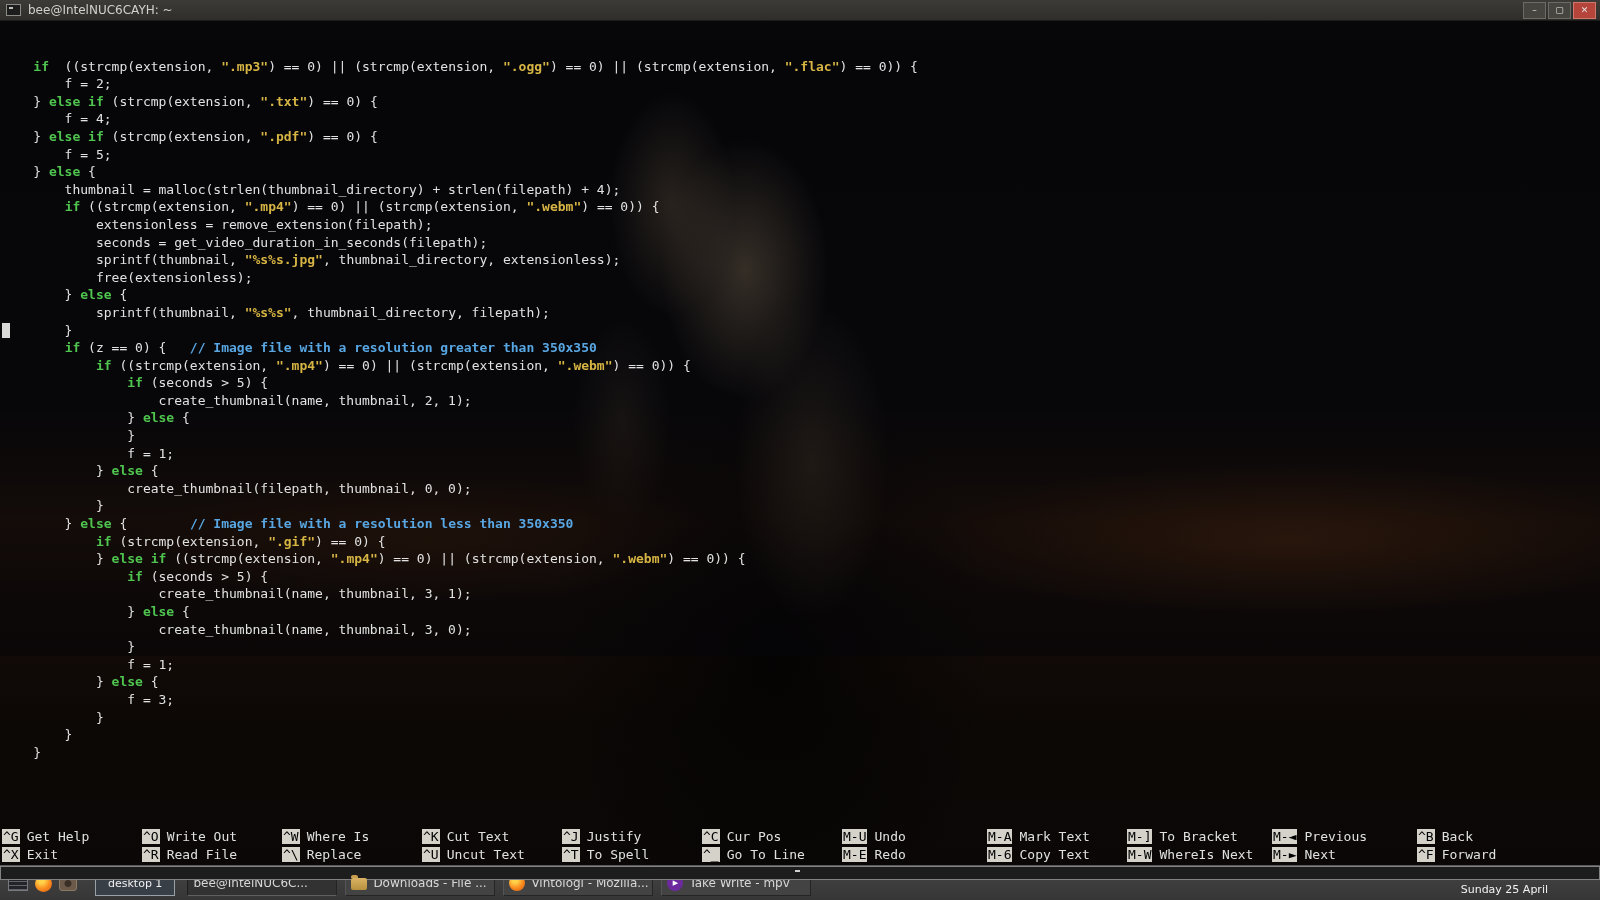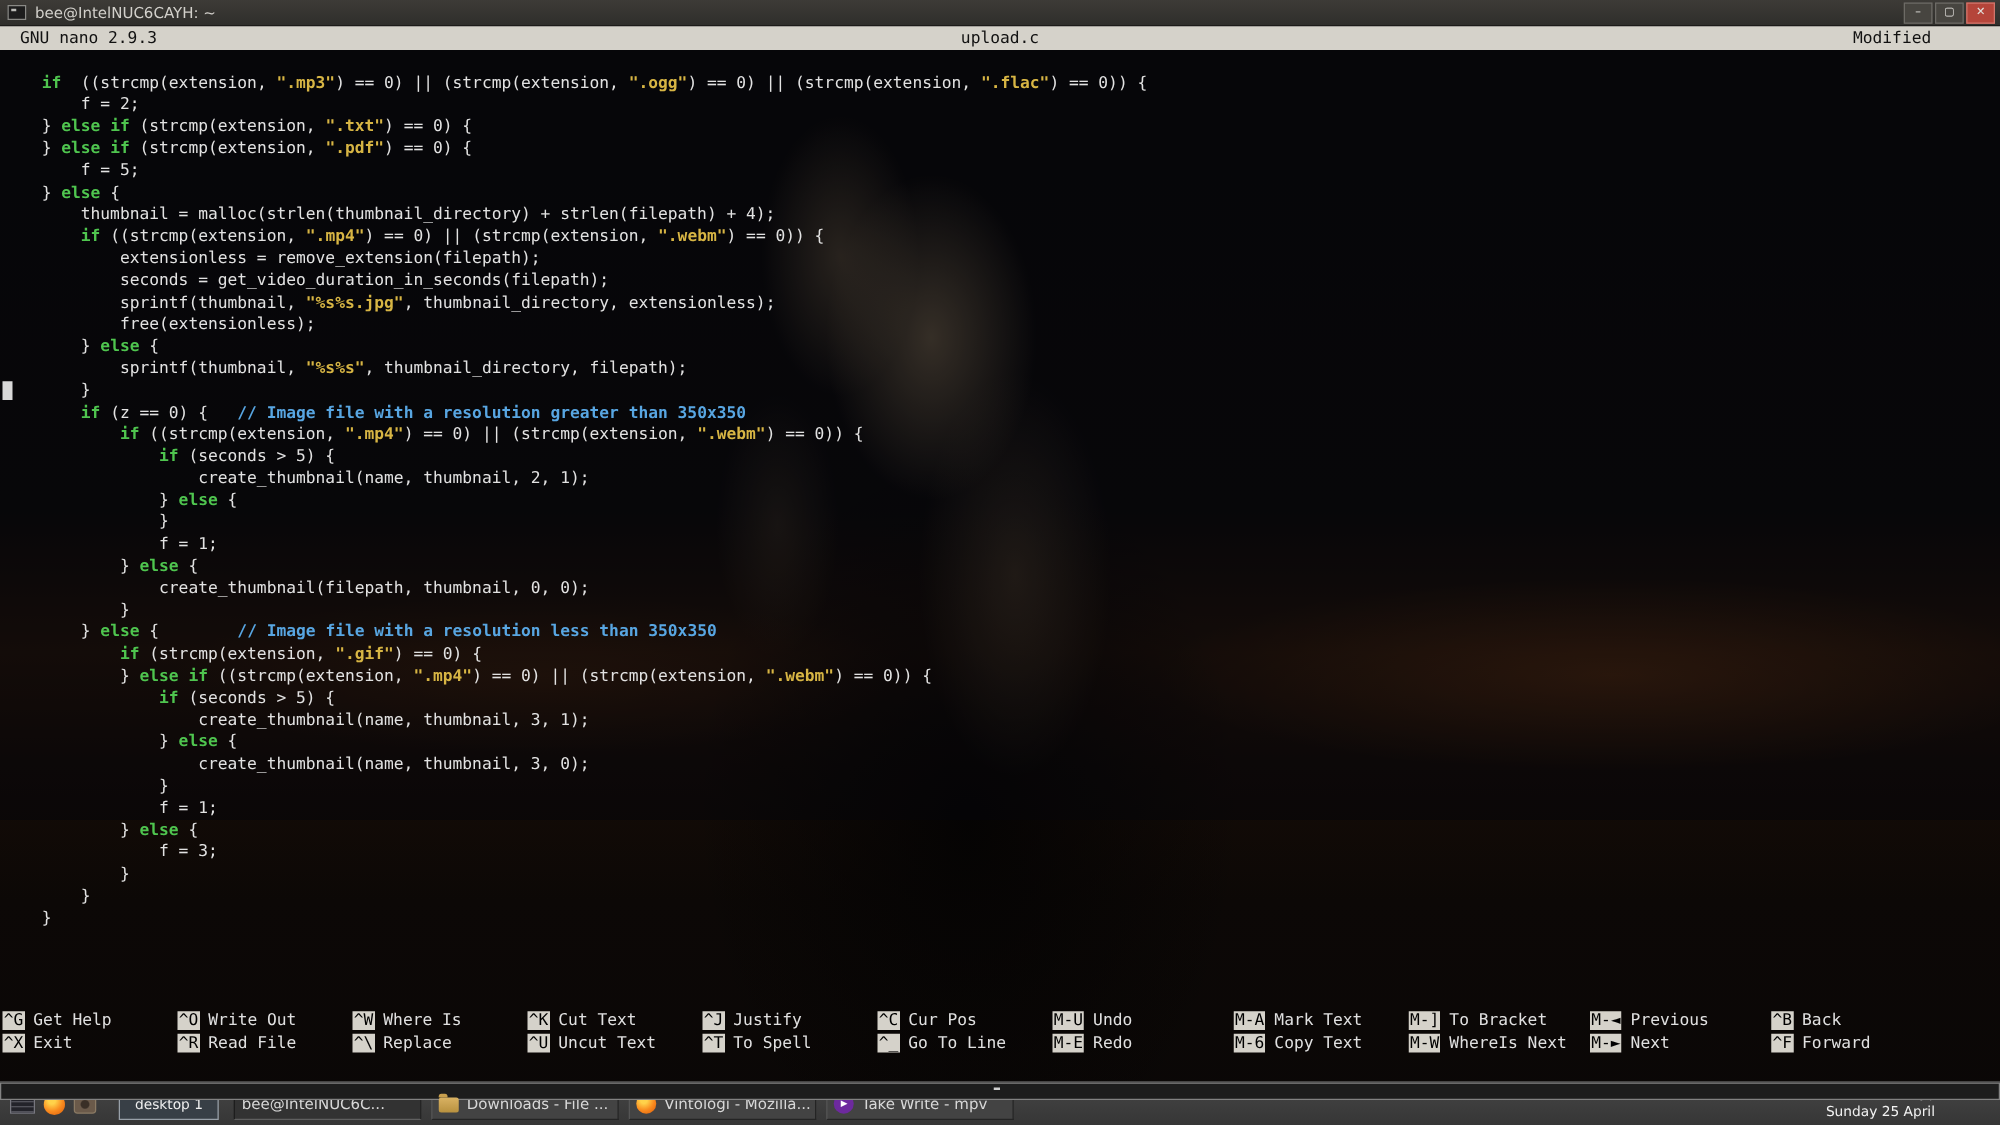--- a/index.html
+++ b/index.html
@@ -38,21 +38,21 @@
 
   .terminal-body{position:absolute;left:0;top:40px;right:0;bottom:0;background:rgba(6,6,10,0.55);}
 
   .code{position:absolute;left:2px;top:17.6px;right:0;font-size:13px;line-height:17.6px;color:#e2e2e2;}
   .code-line{white-space:pre;height:17.6px;}
   .k{color:var(--keyword,#4fc54f);font-weight:bold;}
   .s{color:var(--string,#d7b544);font-weight:bold;}
   .c{color:var(--comment,#58a6e2);font-weight:bold;}
   .cur{background:var(--cursor,#d8d8d8);color:#111;}
 
-  .shortcuts{position:absolute;left:2px;right:0;top:768px;font-size:13px;}
+  .shortcuts{position:absolute;left:2px;right:0;top:788px;font-size:13px;}
   .sc-row{display:flex;height:17.6px;align-items:center;}
   .sc-cell{flex:0 0 140px;white-space:pre;color:#e0e0e0;overflow:visible;}
   .sc-cell:nth-child(7){flex-basis:145px;}
   .sc-cell:nth-child(9){flex-basis:145px;}
   .sc-cell:nth-child(10){flex-basis:145px;}
   .sc-key{background:var(--nano_bar_bg,#d5d2ca);color:#000;padding:0 1px;margin-right:7px;}
 
   
   .taskbar{position:absolute;left:0;bottom:0;width:1600px;height:34px;
     background:linear-gradient(#454545,#363636);border-top:1px solid #5a5a5a;
@@ -93,31 +93,27 @@
     <div class="titlebar">
       <span class="titlebar-icon"></span>
       <span>bee@IntelNUC6CAYH: ~</span>
       <div class="win-buttons">
         <span class="winbtn">–</span>
         <span class="winbtn">▢</span>
         <span class="winbtn close">✕</span>
       </div>
     </div>
 
-    <div class="nano-bar">
-      <span class="nano-left">GNU nano 2.9.3</span>
-      <span class="nano-center">upload.c</span>
-      <span class="nano-right">Modified</span>
-    </div>
 
     <div class="terminal-body">
       <div class="code" id="code">
           <div class="code-line"><span>    </span><span class="k">if</span><span>  ((strcmp(extension, </span><span class="s">".mp3"</span><span>) == 0) || (strcmp(extension, </span><span class="s">".ogg"</span><span>) == 0) || (strcmp(extension, </span><span class="s">".flac"</span><span>) == 0)) {</span></div>
           <div class="code-line"><span>        f = 2;</span></div>
           <div class="code-line"><span>    } </span><span class="k">else</span><span> </span><span class="k">if</span><span> (strcmp(extension, </span><span class="s">".txt"</span><span>) == 0) {</span></div>
+          <div class="code-line"><span>        f = 4;</span></div>
           <div class="code-line"><span>    } </span><span class="k">else</span><span> </span><span class="k">if</span><span> (strcmp(extension, </span><span class="s">".pdf"</span><span>) == 0) {</span></div>
           <div class="code-line"><span>        f = 5;</span></div>
           <div class="code-line"><span>    } </span><span class="k">else</span><span> {</span></div>
           <div class="code-line"><span>        thumbnail = malloc(strlen(thumbnail_directory) + strlen(filepath) + 4);</span></div>
           <div class="code-line"><span>        </span><span class="k">if</span><span> ((strcmp(extension, </span><span class="s">".mp4"</span><span>) == 0) || (strcmp(extension, </span><span class="s">".webm"</span><span>) == 0)) {</span></div>
           <div class="code-line"><span>            extensionless = remove_extension(filepath);</span></div>
           <div class="code-line"><span>            seconds = get_video_duration_in_seconds(filepath);</span></div>
           <div class="code-line"><span>            sprintf(thumbnail, </span><span class="s">"%s%s.jpg"</span><span>, thumbnail_directory, extensionless);</span></div>
           <div class="code-line"><span>            free(extensionless);</span></div>
           <div class="code-line"><span>        } </span><span class="k">else</span><span> {</span></div>

